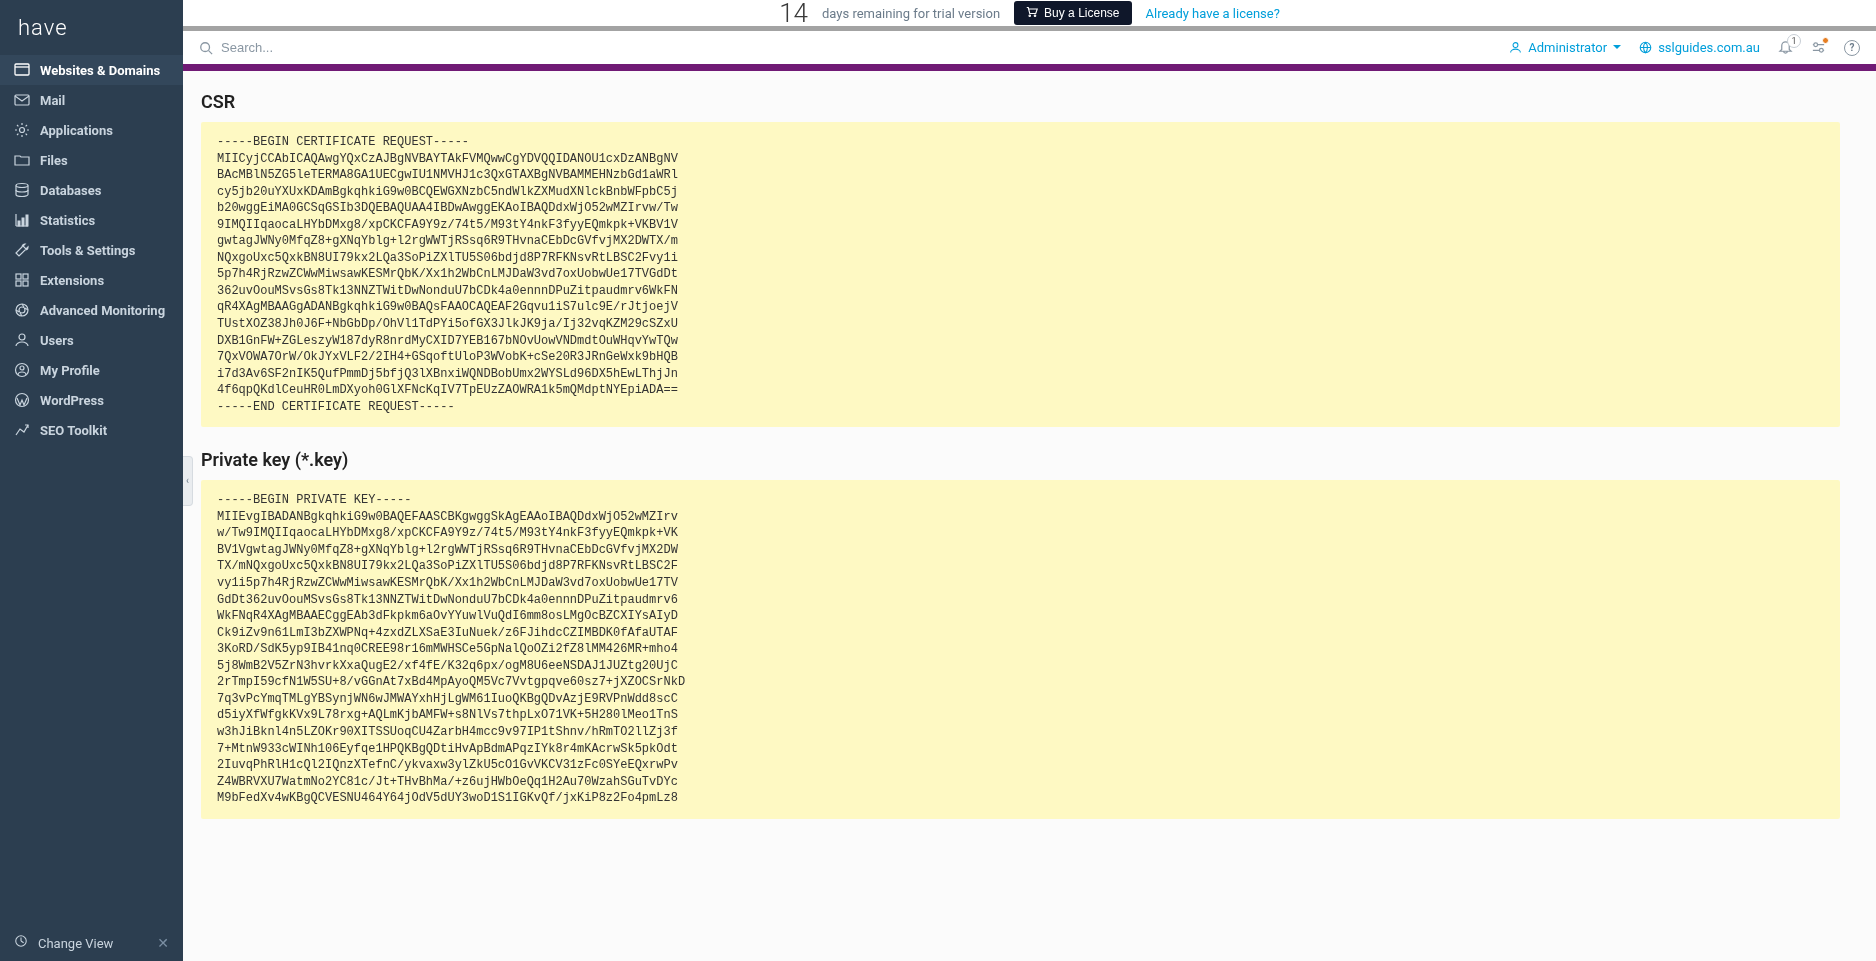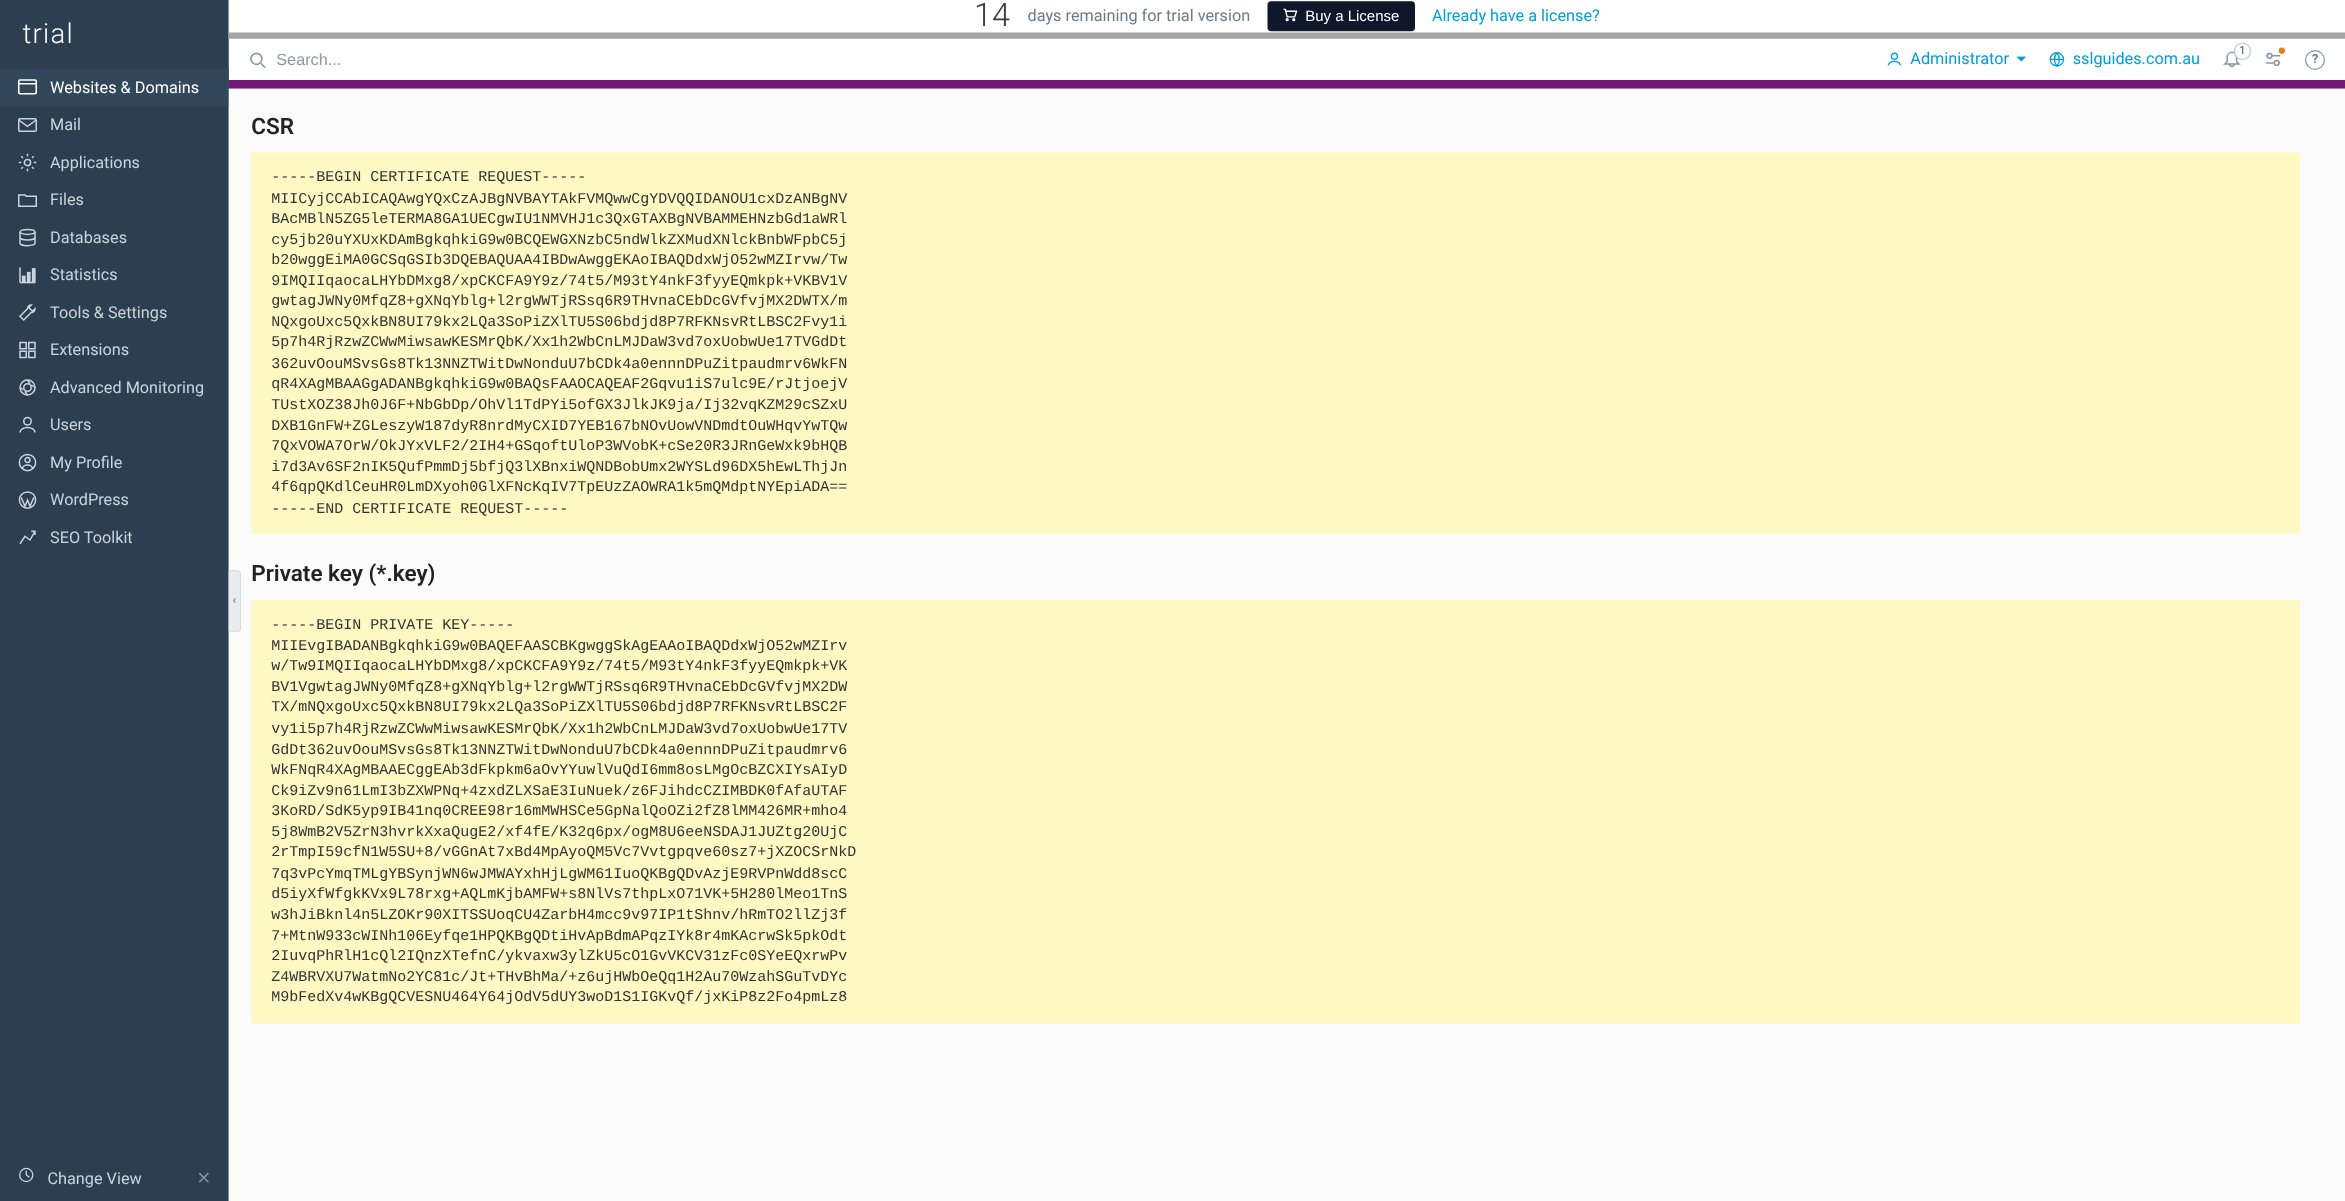--- a/index.html
+++ b/index.html
@@ -3,21 +3,21 @@
 <meta charset="utf-8">
 <style>
 * { margin: 0; padding: 0; box-sizing: border-box; }
 body { font-family: -apple-system, BlinkMacSystemFont, "Segoe UI", Roboto, Helvetica, Arial, sans-serif; font-size: 14px; color: #222; background: #fff; overflow: hidden; }
 .app { display: flex; height: 100vh; width: 100vw; }
 
 
 .sidebar { width: 183px; background: #2c3e50; color: #a4b4c4; display: flex; flex-direction: column; flex-shrink: 0; }
 .logo { height: 55px; display: flex; align-items: center; padding: 0 18px; color: #fff; font-size: 22px; letter-spacing: 1px; }
 .logo-text { font-weight: 300; }
-.nav { flex: 1; padding-top: 0; }
+.nav { flex: 1; padding-top: 0; font-weight: bold; }
 .nav-item { display: flex; align-items: center; height: 30px; padding: 0 14px; cursor: pointer; color: #c9d4de; font-size: 13px; gap: 10px; }
 .nav-item.active { background: #33475b; color: #fff; }
 .nav-item .nav-icon { width: 16px; height: 16px; display: inline-flex; align-items: center; justify-content: center; flex-shrink: 0; }
 .nav-icon svg { width: 16px; height: 16px; fill: currentColor; stroke: currentColor; }
 .sidebar-footer { padding: 10px 14px; display: flex; align-items: center; justify-content: space-between; font-size: 13px; color: #c9d4de; }
 .sidebar-footer .left { display: flex; align-items: flex-end; gap: 10px; }
 .sidebar-footer .close { cursor: pointer; color: #7b8fa3; font-size: 14px; }
 
 
 .collapse-handle { position: absolute; left: 183px; top: 50%; transform: translateY(-50%); width: 10px; height: 50px; background: #e9ecef; border: 1px solid #d6dbe0; border-left: none; display: flex; align-items: center; justify-content: center; cursor: pointer; color: #6b7b8a; font-size: 10px; z-index: 10; border-radius: 0 4px 4px 0; }
@@ -49,21 +49,21 @@
 .section-heading { font-size: 18px; font-weight: 600; color: #222; margin: 6px 0 10px 0; }
 .code-block { background: #fef9c3; padding: 12px 16px; font-family: "Consolas", "Monaco", "Courier New", monospace; font-size: 12px; line-height: 1.38; white-space: pre; color: #333; border-radius: 2px; margin-bottom: 22px; overflow-x: auto; }
 </style>
 </head>
 <body>
 
 <div class="app">
 
   <aside class="sidebar">
     <div class="logo">
-      <span class="logo-text">trial</span>
+      <span class="logo-text">have</span>
     </div>
     <nav class="nav">
       <div class="nav-item active">
         <span class="nav-icon">
             <svg viewBox="0 0 16 16">
               <rect x="1" y="2" width="14" height="11" rx="1" fill="none" stroke-width="1.3"></rect>
               <line x1="1" y1="5" x2="15" y2="5" stroke-width="1.3"></line>
             </svg>
           </span>
         <span>Websites &amp; Domains</span>

